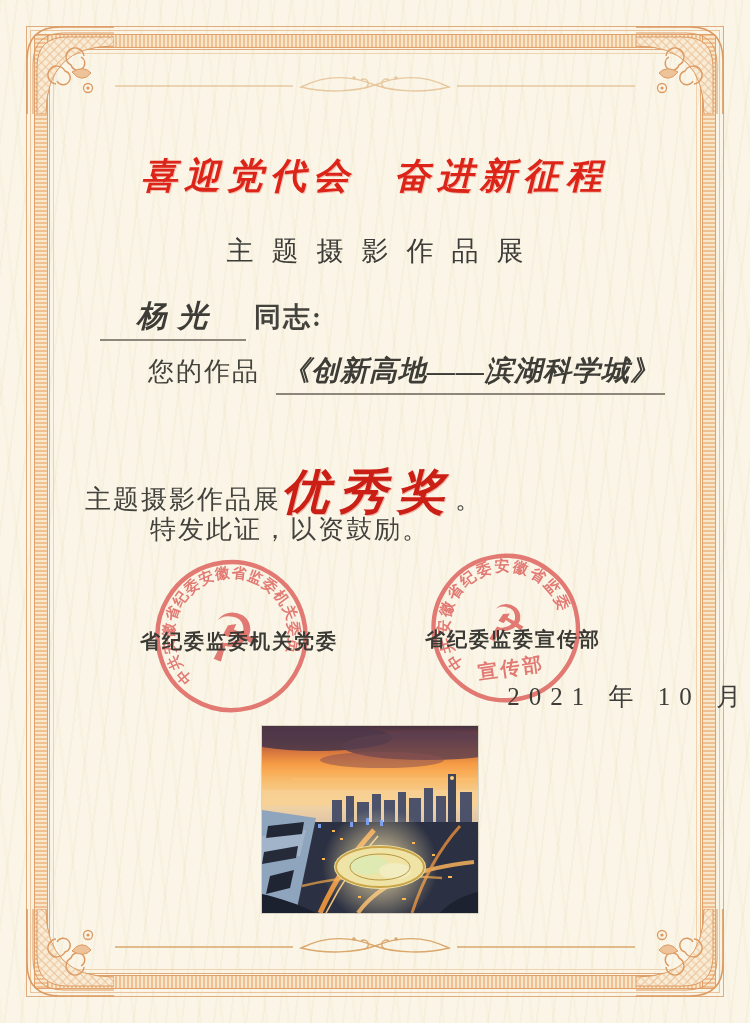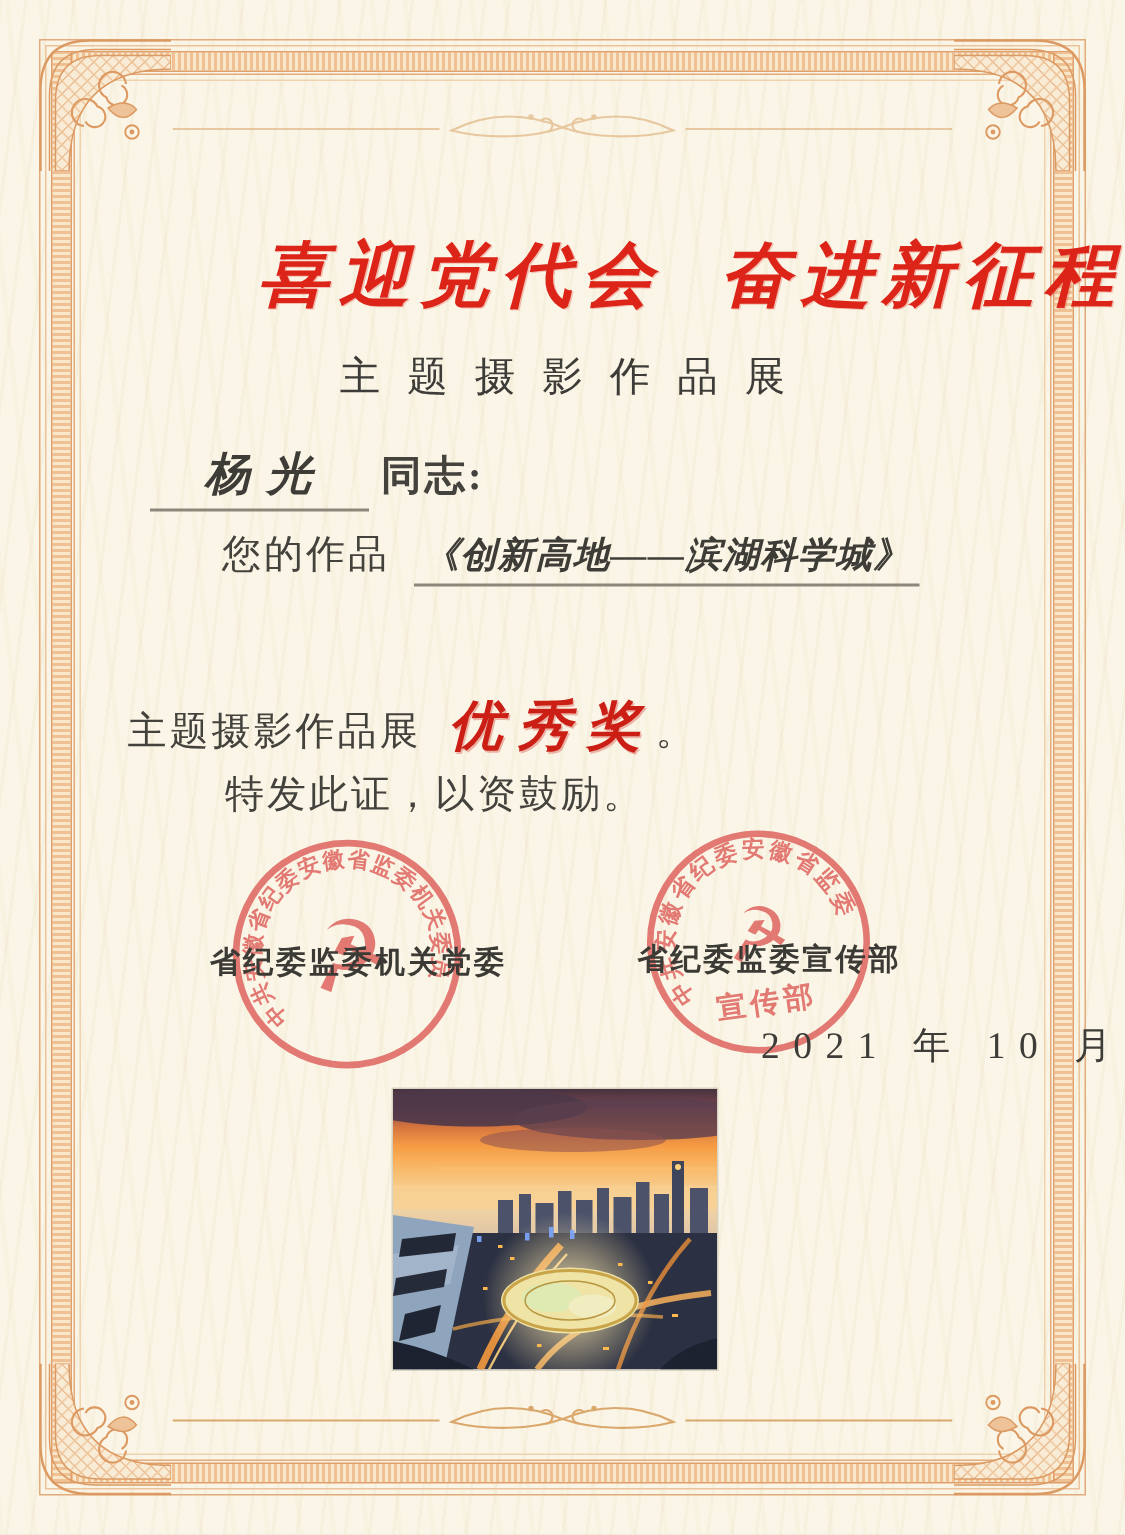--- a/index.html
+++ b/index.html
@@ -33,39 +33,39 @@
   .corner{position:absolute;width:92px;height:92px;pointer-events:none;}
   .corner svg{display:block;width:92px;height:92px;}
   .c-tl{top:22px;left:22px;}
   .c-tr{top:22px;right:22px;transform:scaleX(-1);}
   .c-bl{bottom:22px;left:22px;transform:scaleY(-1);}
   .c-br{bottom:22px;right:22px;transform:scale(-1,-1);}
   .flourish{position:absolute;left:115px;width:520px;height:30px;pointer-events:none;}
   .flourish-top{top:70px;opacity:.55;}
   .flourish-bottom{bottom:62px;opacity:.95;}
   
-  .title{position:absolute;top:152px;left:0;right:0;text-align:right;
-    font-size:47px;font-weight:bold;color:#dc2418;letter-spacing:7px;
+  .title{position:absolute;top:152px;left:0;right:0;text-align:center;
+    font-size:36px;font-weight:bold;color:#dc2418;letter-spacing:7px;
     font-style:italic;text-shadow:1px 1px 0 rgba(220,36,24,.25);}
   .title .gap{display:inline-block;width:38px;}
   .subtitle{position:absolute;top:233px;left:0;right:0;text-align:center;
     font-size:27px;color:#3d3c38;letter-spacing:18px;text-indent:18px;font-weight:500;}
   .line{position:absolute;left:85px;right:80px;font-size:26px;letter-spacing:2px;color:#44423d;}
   .salutation{top:296px;left:100px;font-size:27px;}
   .hand{font-style:italic;font-weight:bold;color:#3e3c37;}
   .uname{display:inline-block;min-width:138px;text-align:center;
     border-bottom:2px solid #8d877b;padding:0 4px 2px;font-size:30px;}
   .salute-suffix{margin-left:8px;font-weight:600;text-align:right;}
   .work-line{top:352px;left:148px;}
   .uwork{display:inline-block;border-bottom:2px solid #8d877b;padding:0 6px 3px;
-    font-size:24px;margin-left:16px;letter-spacing:1px;text-align:center;}
+    font-size:28px;margin-left:16px;letter-spacing:1px;text-align:center;}
   .body2{top:408px;}
   .body3{top:460px;}
-  .award{font-style:italic;font-weight:bold;color:#cb1f16;font-size:36px;
-    letter-spacing:10px;margin-left:18px;text-shadow:1px 1px 0 rgba(203,31,22,.3);}
+  .award{font-style:italic;font-weight:bold;color:#cb1f16;font-size:48px;
+    letter-spacing:10px;margin-left:0;text-shadow:1px 1px 0 rgba(203,31,22,.3);}
   .body4{top:512px;left:150px;}
   .sig{position:absolute;font-size:20px;font-weight:bold;color:#3b3a35;letter-spacing:2px;z-index:3;}
   .sig-left{top:628px;left:140px;}
   .sig-right{top:626px;left:425px;text-align:center;}
   .date{position:absolute;top:680px;left:0;right:0;text-align:right;
     font-size:25px;color:#3d3c38;letter-spacing:9px;z-index:3;}
   
   .seal{position:absolute;z-index:2;opacity:.82;}
   .seal-left{top:556px;left:152px;transform:rotate(-14deg);}
   .seal-right{top:550px;left:428px;transform:rotate(-8deg);}

